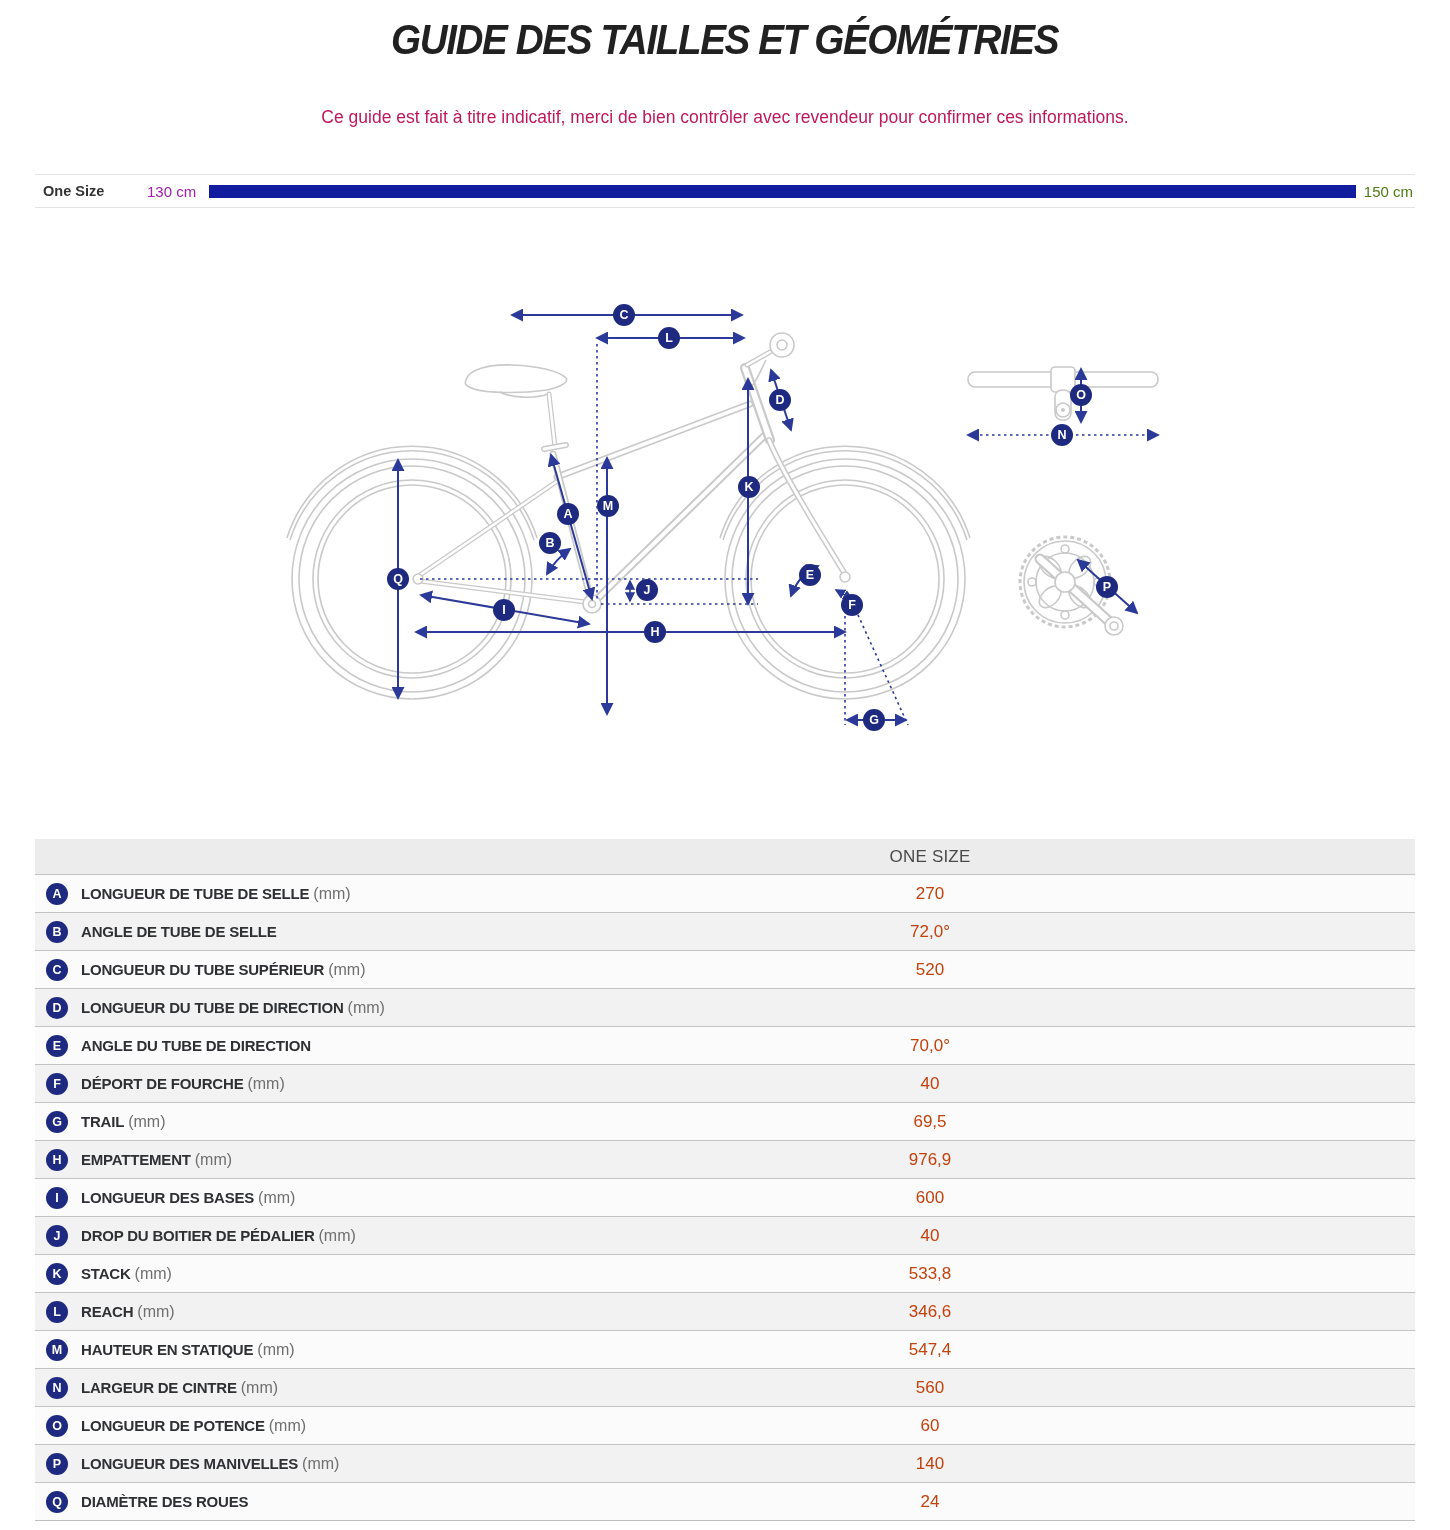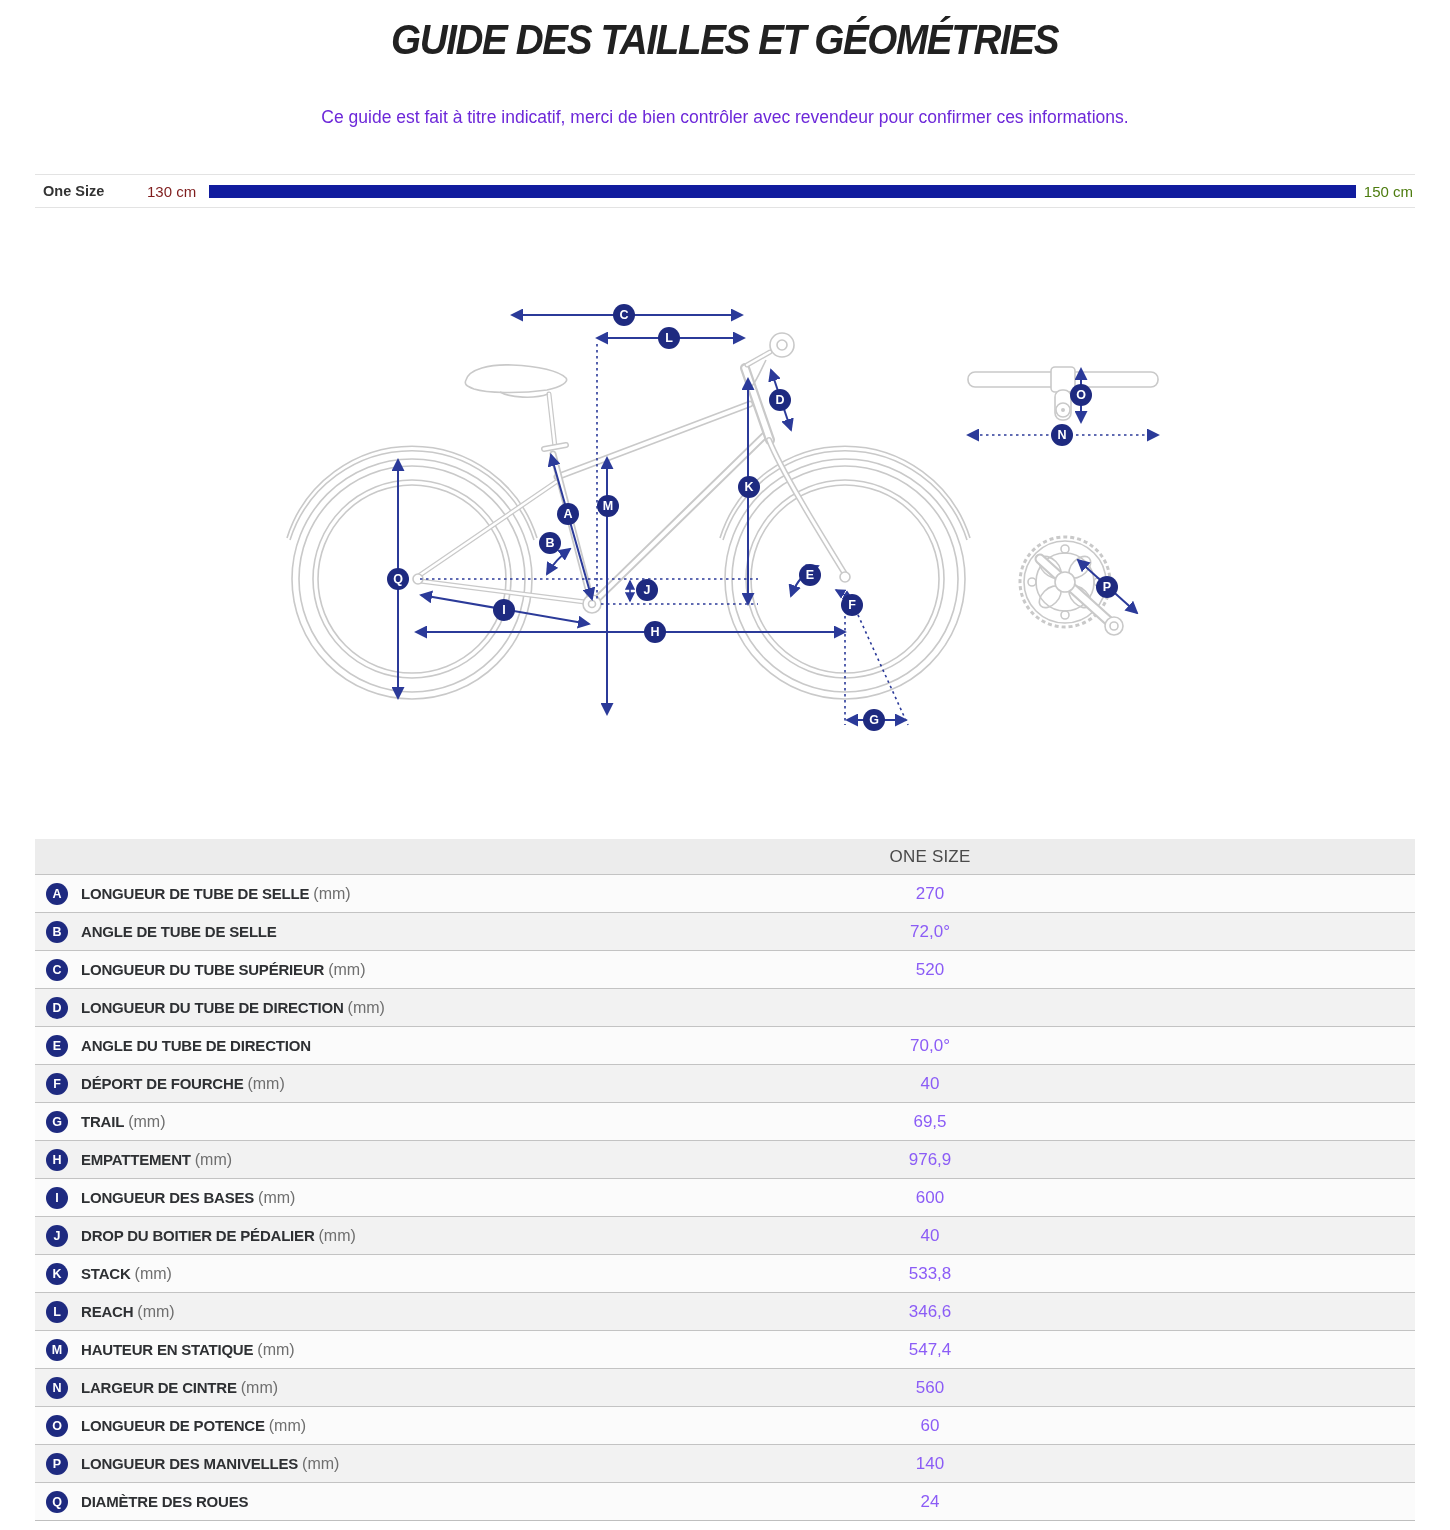--- a/index.html
+++ b/index.html
@@ -1,26 +1,26 @@
 <!DOCTYPE html>
 <html><head>
 <meta charset="utf-8">
 <style>
   html,body{margin:0;padding:0;background:#fff;}
   body{width:1450px;height:1530px;font-family:"Liberation Sans",sans-serif;overflow:hidden;}
 
   .page-title{margin:0;padding-top:16px;text-align:center;line-height:48px;}
   .page-title span{display:inline-block;transform:scaleX(.92);font-style:italic;font-weight:800;
     font-size:42px;letter-spacing:-1.5px;color:#212121;}
-  .page-subtitle{margin:40px 0 0;text-align:center;font-size:17.5px;color:#6d28d9;}
+  .page-subtitle{margin:40px 0 0;text-align:center;font-size:17.5px;color:#be185d;}
 
   .size-row{margin:46px 35px 0;height:32px;border-top:1px solid #e3e3e3;border-bottom:1px solid #e3e3e3;
     display:flex;align-items:center;}
   .size-row .size-label{width:104px;padding-left:8px;font-size:14.5px;font-weight:bold;color:#333;}
-  .size-row .size-min{width:60px;color:#7f1d1d;font-size:15px;}
+  .size-row .size-min{width:60px;color:#a21caf;font-size:15px;}
   .size-row .bar{flex:1;height:13px;background:#111c9e;margin:0 8px 0 2px;}
   .size-row .size-max{color:#4d7c0f;font-size:15px;padding-right:2px;}
 
   .geo-svg{display:block;margin-top:64px;}
   .thin{stroke:#c9c9c9;stroke-width:1.6;fill:none;}
   .tube{stroke:#c9c9c9;fill:none;stroke-linecap:round;}
   .core{stroke:#fff;fill:none;stroke-linecap:round;}
   .wfill{fill:#fff;stroke:#c9c9c9;stroke-width:1.6;}
   .dim{stroke:#2b3a99;stroke-width:2;fill:none;}
   .dimthin{stroke:#2b3a99;stroke-width:1.6;fill:none;}
@@ -32,21 +32,21 @@
   .t-row{display:grid;grid-template-columns:46px 559px 580px 200px;align-items:center;}
   .t-head{height:35px;background:#ececec;}
   .t-head .t-colhead{font-size:17px;color:#4a4a4a;text-align:center;letter-spacing:.2px;}
   .t-body .t-row{height:37px;border-top:1px solid #c3c3c3;}
   .t-body .t-row.odd{background:#fbfbfb;}
   .t-body .t-row.even{background:#f2f2f2;}
   .row-badge{width:22px;height:22px;border-radius:50%;background:#1e2a80;color:#fff;
     font-size:12.5px;font-weight:bold;display:flex;align-items:center;justify-content:center;margin-left:11px;}
   .t-label{font-size:15px;font-weight:bold;color:#2e3033;letter-spacing:-.2px;white-space:nowrap;}
   .t-label .unit{font-size:16px;font-weight:normal;color:#6f6f6f;margin-left:4px;letter-spacing:0;}
-  .t-value{font-size:17px;color:#8b5cf6;text-align:center;}
+  .t-value{font-size:17px;color:#c2410c;text-align:center;}
 </style>
 </head>
 <body>
 
 <h1 class="page-title"><span>GUIDE DES TAILLES ET GÉOMÉTRIES</span></h1>
 <p class="page-subtitle">Ce guide est fait à titre indicatif, merci de bien contrôler avec revendeur pour confirmer ces informations.</p>
 
 <div class="size-row">
   <div class="size-label">One Size</div>
   <div class="size-min">130 cm</div>

